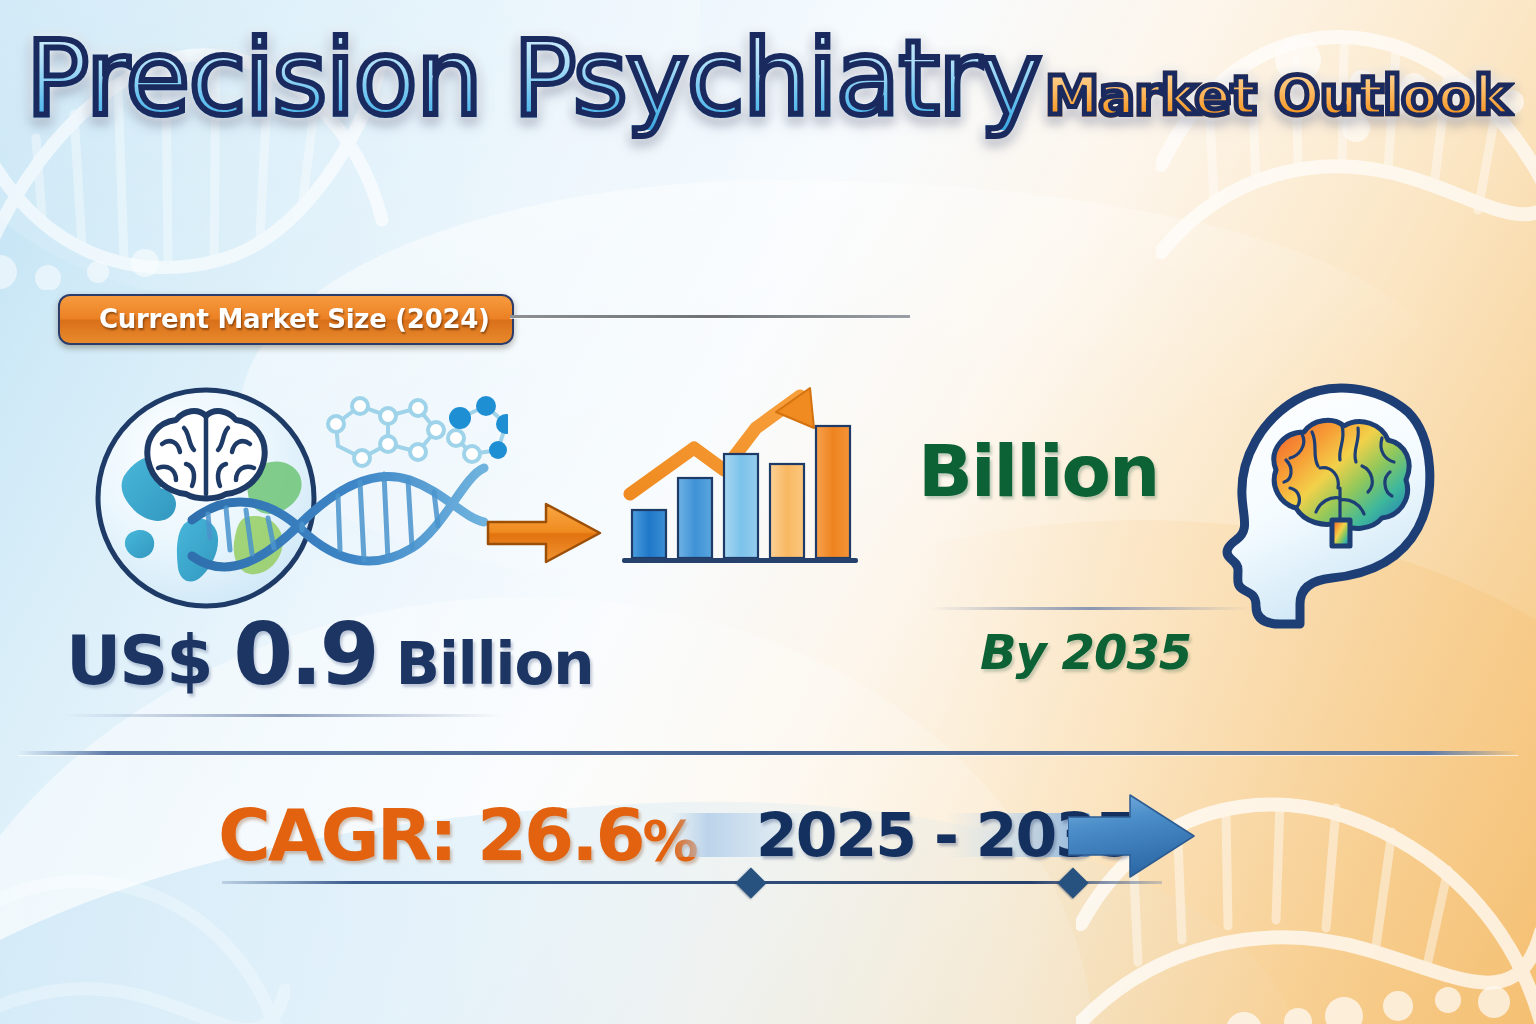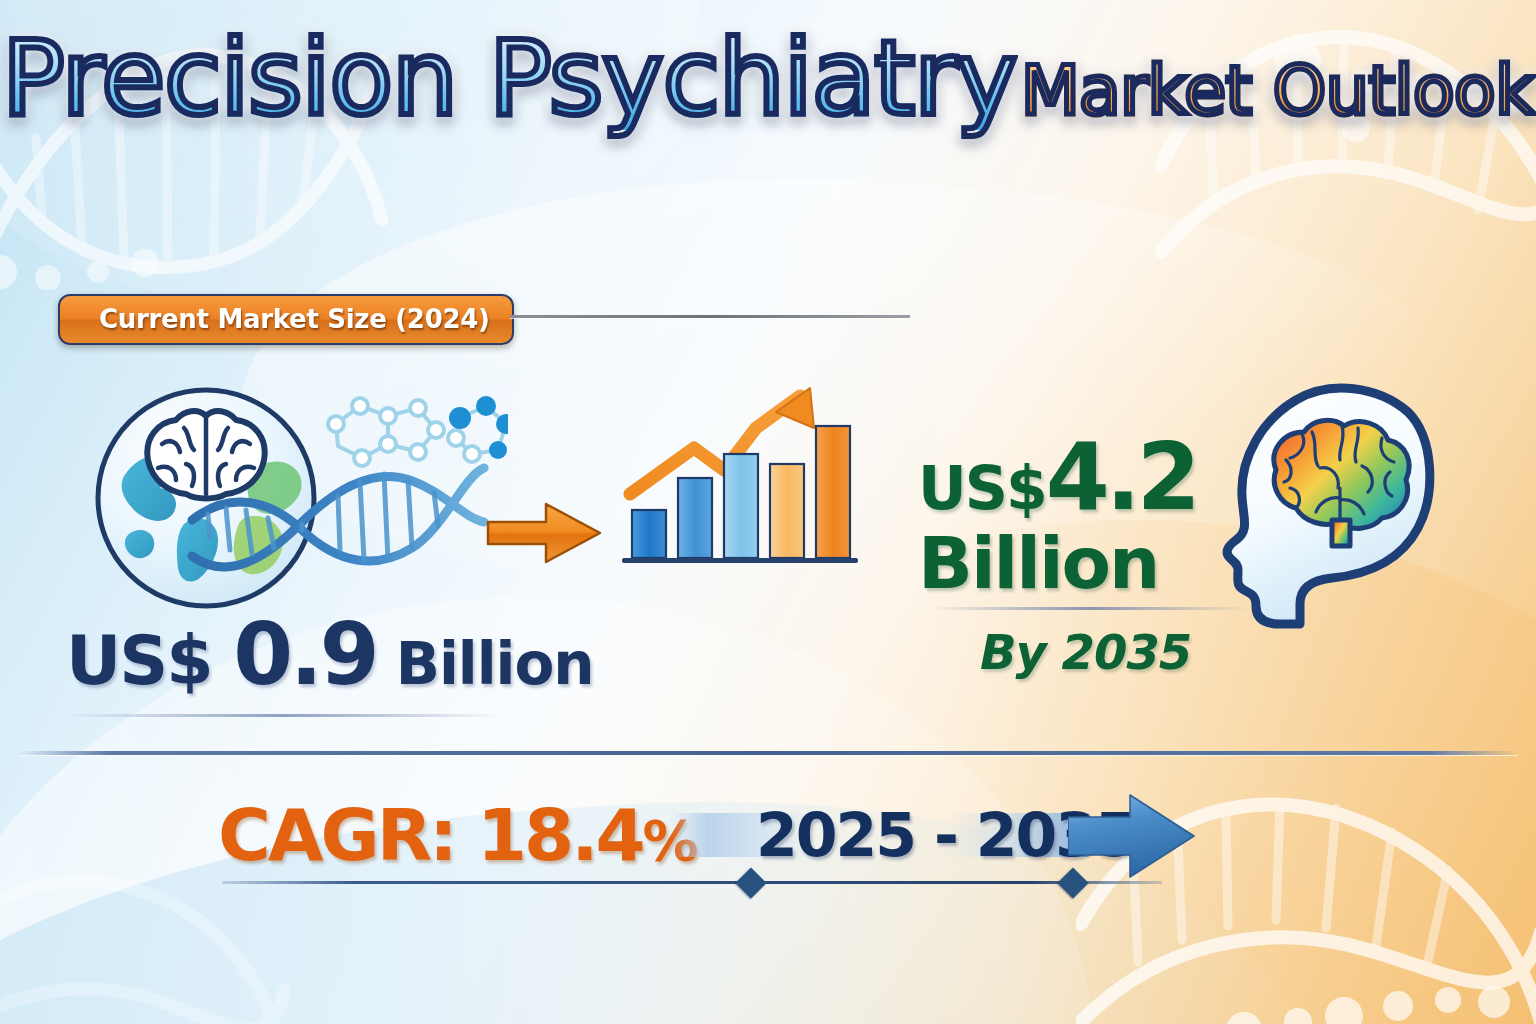--- a/index.html
+++ b/index.html
@@ -55,21 +55,21 @@
     font-family:"DejaVu Sans","Liberation Sans",sans-serif;
     background:linear-gradient(180deg,#d9f1fd 0%,#a9ddf7 38%,#62c0ef 72%,#3ba7e0 100%);
     -webkit-background-clip:text;background-clip:text;color:transparent;
     -webkit-text-stroke:6px #1b2a5e;
     paint-order:stroke fill;
     filter:drop-shadow(0 0 6px #ffffff) drop-shadow(0 5px 5px rgba(20,30,70,.35));
     display:inline-block;
   }
   #title-sub{
     margin-top:-6px;
-    font-size:68px;font-weight:normal;letter-spacing:-.5px;line-height:1.05;
+    font-size:54px;font-weight:bold;letter-spacing:-.5px;line-height:1.05;
     font-family:"DejaVu Sans","Liberation Sans",sans-serif;
     background:linear-gradient(180deg,#ffd9a2 0%,#ffbb63 40%,#f79b2c 74%,#ef8a16 100%);
     -webkit-background-clip:text;background-clip:text;color:transparent;
     -webkit-text-stroke:5px #1b2a5e;
     paint-order:stroke fill;
     filter:drop-shadow(0 0 6px #ffffff) drop-shadow(0 5px 5px rgba(20,30,70,.35));
     display:inline-block;
   }
 
   
@@ -453,30 +453,29 @@
       <path d="M-6,36 L-6,62 L12,62 L12,36 Z" fill="url(#gBrain)" stroke="#1e3f76" stroke-width="5" stroke-linejoin="round"></path>
     </g>
   </svg>
 
   <div id="value-left">
     <span>US$ </span><span class="num">0.9</span><span class="unit"> Billion</span>
   </div>
   <div id="rule-left"></div>
 
   <div id="value-right">
-    <span class="line1"><span>US$</span><span class="num">4.2</span></span>
     <span class="line2">Billion</span>
   </div>
   <div id="rule-right"></div>
   <div id="value-right-sub">By 2035</div>
 
   <div id="section-divider"></div>
 
   <div id="cagr-text">
-    <span>CAGR: 18.4</span><span class="pct">%</span>
+    <span>CAGR: 26.6</span><span class="pct">%</span>
   </div>
 
   <div id="period-bar"></div>
   <div id="period-text">2025 - 2035</div>
 
   <svg id="period-arrow" viewBox="0 0 128 86">
     <defs>
       <linearGradient id="gBlue" x1="0" y1="0" x2="0.3" y2="1">
         <stop offset="0%" stop-color="#7fb3e0"></stop>
         <stop offset="40%" stop-color="#4b8ec9"></stop>

